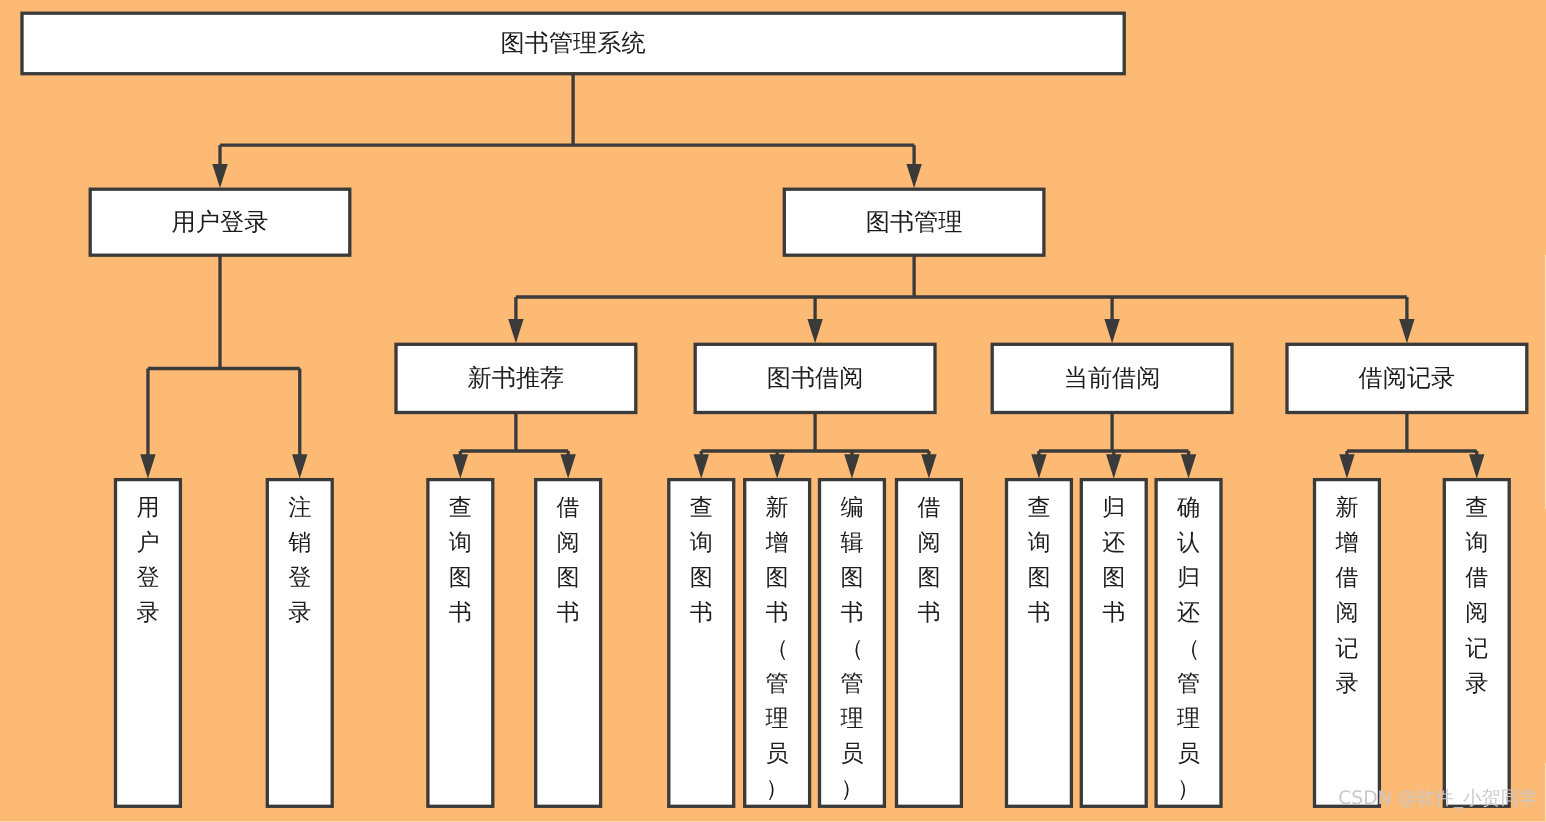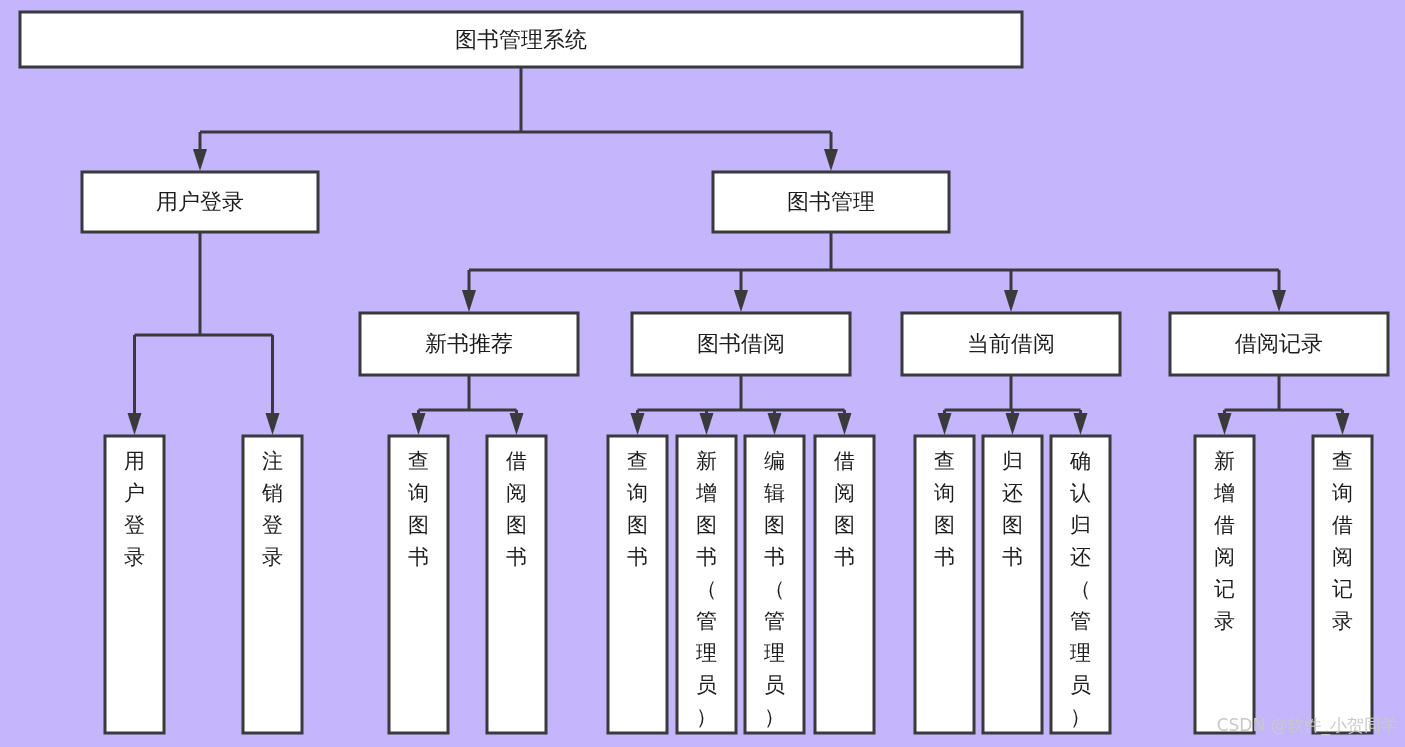--- a/index.html
+++ b/index.html
@@ -8,21 +8,21 @@
     padding: 0;
     background: #ffffff;
   }
   body {
     font-family: "DejaVu Sans", "Liberation Sans", sans-serif;
   }
   #diagram-root {
     position: relative;
     width: 1405px;
     height: 747px;
-    background: #c4b5fd;
+    background: #fdba74;
     overflow: hidden;
   }
   svg.diagram-svg {
     position: absolute;
     left: 0;
     top: 0;
     width: 1405px;
     height: 747px;
     display: block;
   }

